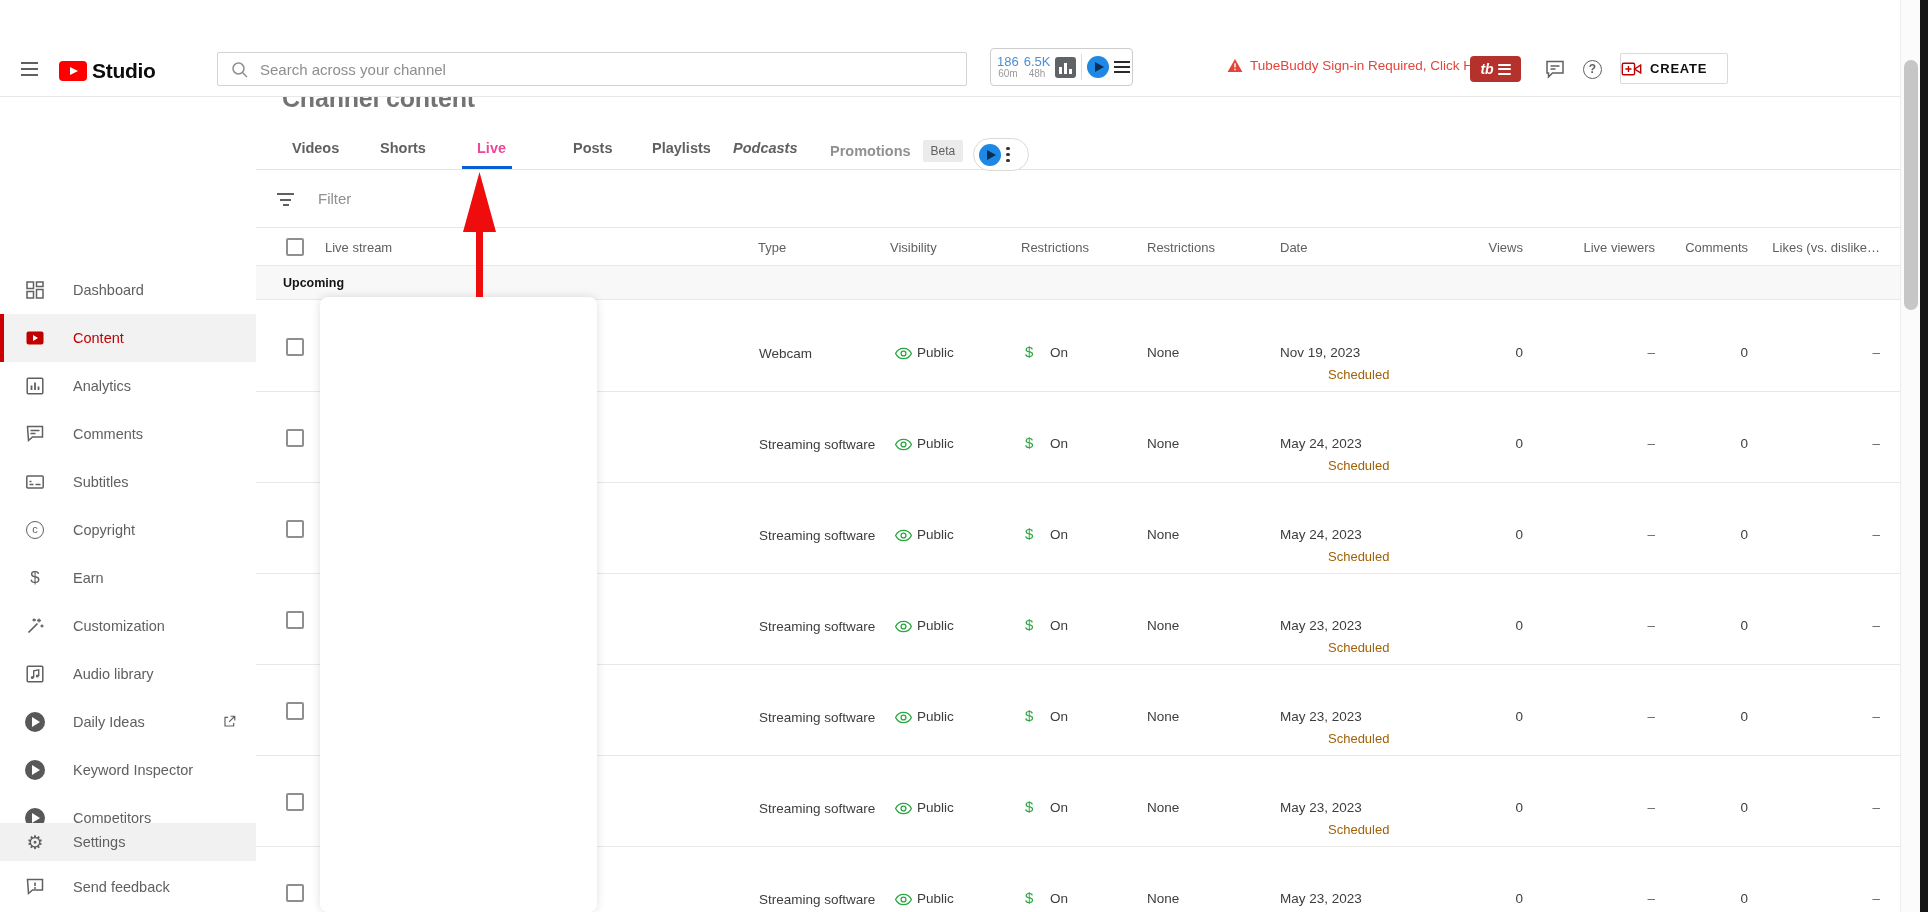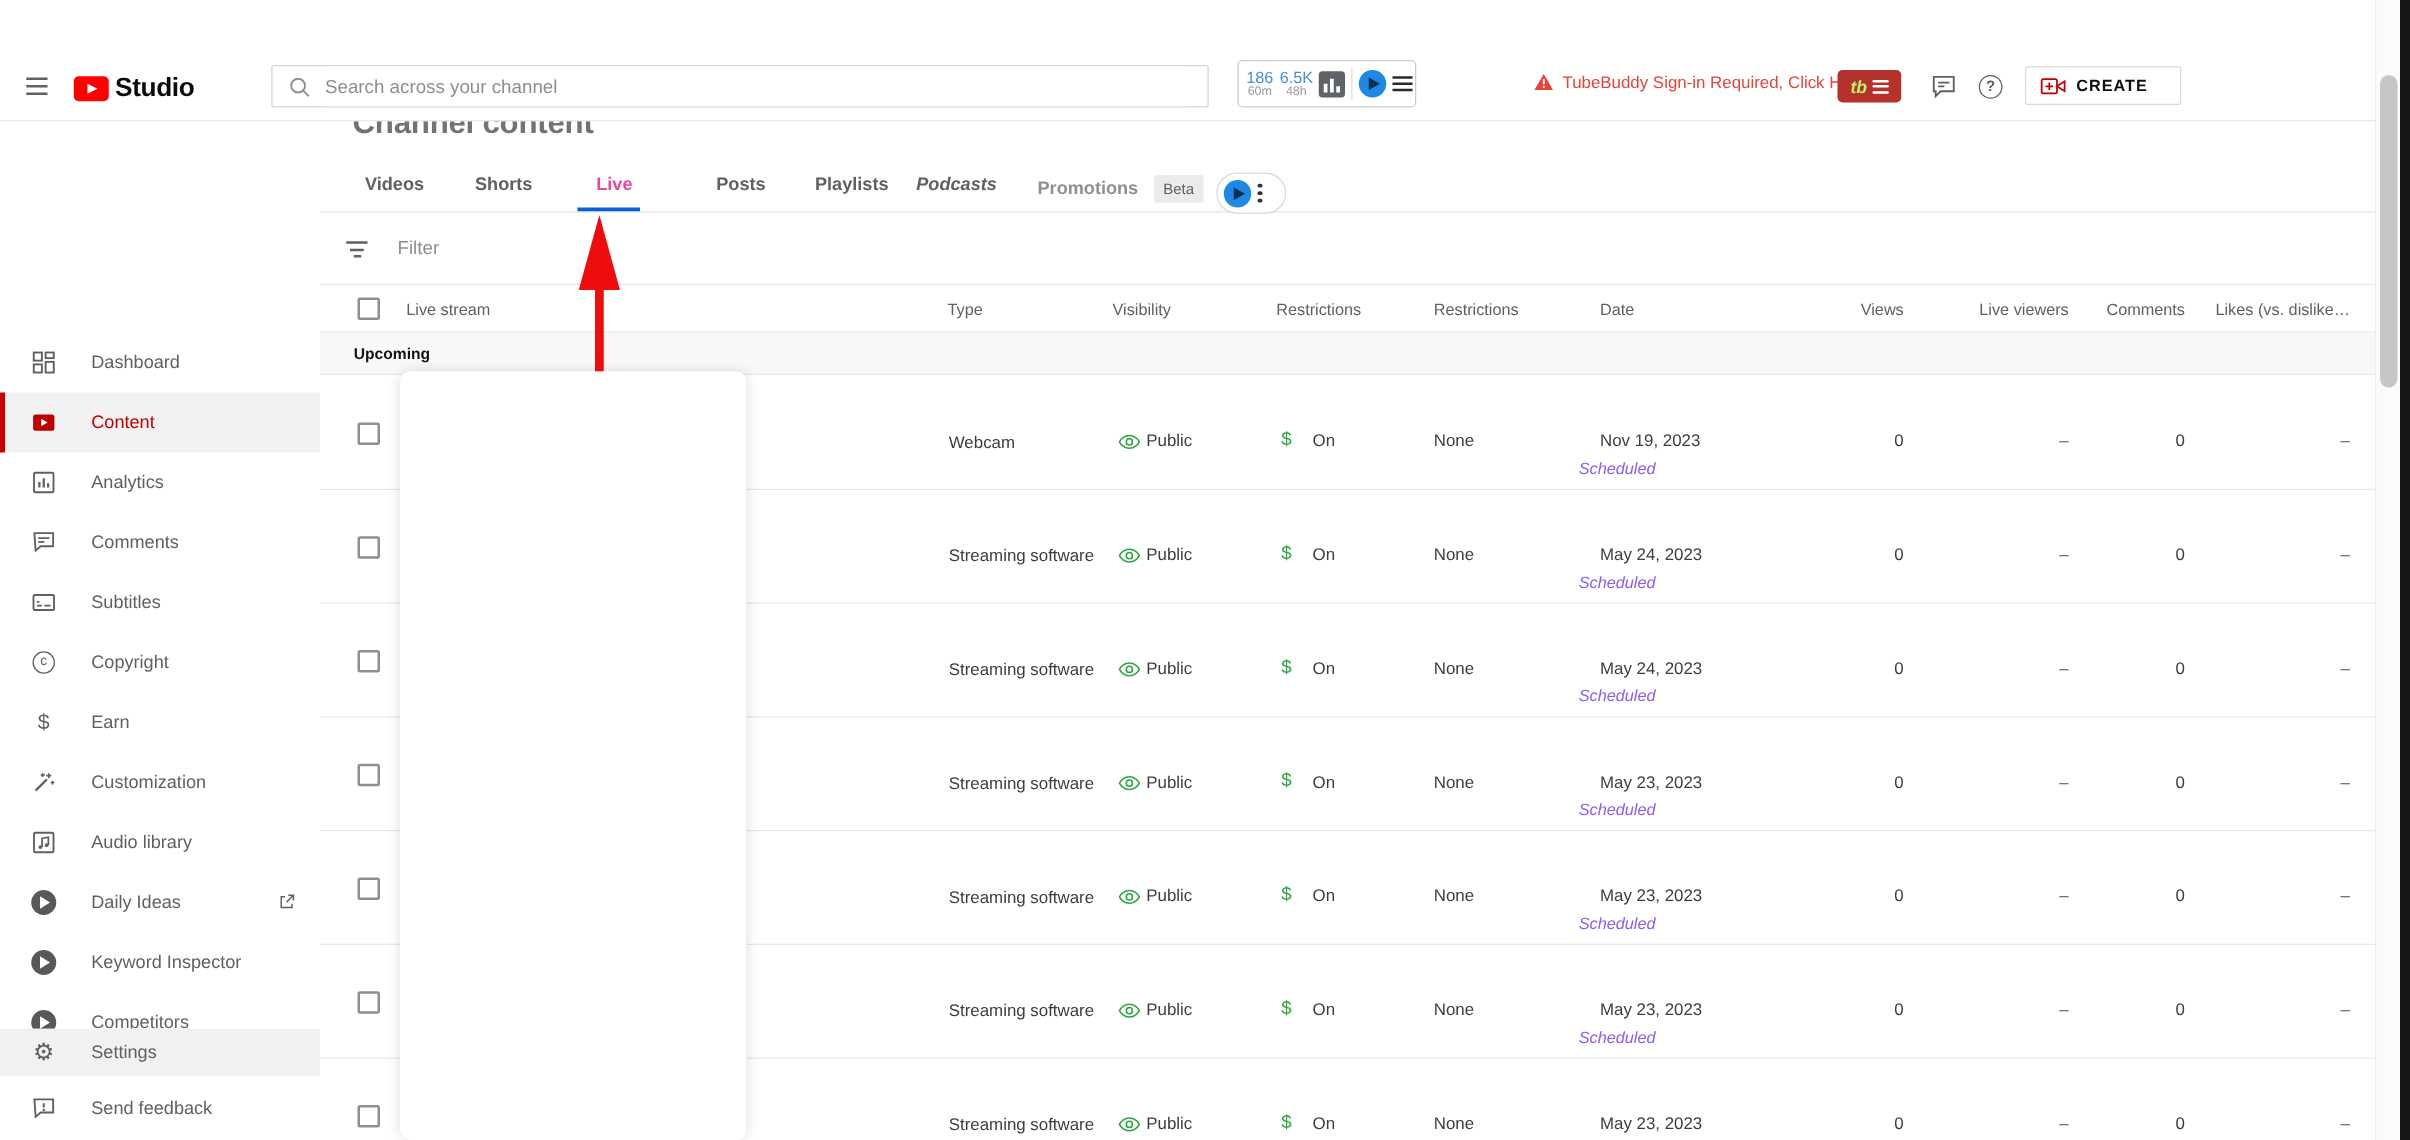--- a/index.html
+++ b/index.html
@@ -27,25 +27,25 @@
   .ext-chart i { position:absolute; bottom:4px; width:3px; background:#fff; }
   .ext-chart i:nth-child(1){ left:4px; height:7px; } .ext-chart i:nth-child(2){ left:9px; height:11px; } .ext-chart i:nth-child(3){ left:14px; height:5px; }
   .ext-sep { width:1px; height:26px; background:#ddd; flex:none; }
   .vq-circle { width:22px; height:22px; border-radius:50%; background:#1e88e5; position:relative; flex:none; cursor:pointer; }
   .vq-circle:after { content:""; position:absolute; left:8px; top:6px; border-left:9px solid #0b2f52; border-top:5px solid transparent; border-bottom:5px solid transparent; }
   .ext-menu { width:16px; cursor:pointer; flex:none; }
   .ext-menu span { display:block; height:2px; background:#2a2a2a; margin:3px 0; }
 
   .tb-warning { position:absolute; left:1227px; top:15px; display:flex; align-items:center; gap:7px; color:#e3453a; font-size:13.5px; cursor:pointer; }
   .tb-btn { position:absolute; left:1470px; top:13px; width:51px; height:26px; background:#b5312b; border-radius:4px; display:flex; align-items:center; justify-content:center; gap:4px; cursor:pointer; }
-  .tb-btn .tb-t { color:#bef264; font-weight:700; font-style:italic; font-size:14px; }
+  .tb-btn .tb-t { color:#ffffff; font-weight:700; font-style:italic; font-size:14px; }
   .tb-bars span { display:block; width:13px; height:2px; background:#fff; margin:2.5px 0; border-radius:1px; }
   .top-ico { position:absolute; top:17px; cursor:pointer; }
   .help-circ { left:1583px; width:19px; height:19px; border:1.5px solid #606060; border-radius:50%; color:#606060; font-size:12px; font-weight:700; text-align:center; line-height:16px; }
-  .create-btn { position:absolute; left:1620px; top:10px; width:125px; height:31px; background:#fff; border:1px solid #d9d9d9; border-radius:2px; display:flex; align-items:center; padding-left:11px; gap:8px; cursor:pointer; }
+  .create-btn { position:absolute; left:1620px; top:10px; width:108px; height:31px; background:#fff; border:1px solid #d9d9d9; border-radius:2px; display:flex; align-items:center; gap:8px; cursor:pointer; }
   .create-btn .lbl { font-size:13px; color:#0f0f0f; letter-spacing:0.8px; font-weight:700; }
 
   
   .sb-track { position:absolute; left:1900px; top:0; width:20px; height:912px; background:#fbfbfb; border-left:1px solid #ededed; z-index:7; }
   .sb-thumb { position:absolute; left:3px; top:60px; width:14px; height:250px; background:#c6c6c6; border-radius:7px; cursor:pointer; }
   .black-edge { position:absolute; left:1920px; top:0; width:8px; height:912px; background:#161616; z-index:8; }
 
   
   .sidebar { position:absolute; left:0; top:54px; width:256px; height:858px; background:#fff; overflow:hidden; z-index:4; }
   .sb-list { position:absolute; top:212px; left:0; width:100%; }
@@ -95,21 +95,21 @@
   .section-band .s-lab { position:absolute; left:27px; top:0; line-height:34px; font-size:12.5px; font-weight:700; color:#141414; }
 
   .rows { position:absolute; left:0; top:247px; width:1644px; }
   .trow { position:relative; height:68px; border-bottom:1px solid #e8e8e8; background:#fff; cursor:pointer;margin-top:23px; }
   .trow .checkbox { left:30px; top:14px; }
   .cell { position:absolute; top:21px; font-size:13.5px; color:#3d3d3d; white-space:nowrap; }
   .ct { left:503px; max-width:120px; white-space:normal; line-height:17px; }
   .cv-i { position:absolute; left:638px; top:20px; } .cv-t { left:661px; }
   .cm-i { position:absolute; left:769px; top:19px; font-size:15px; color:#2ba640; } .cm-t { left:794px; }
   .cr { left:891px; }
-  .cd { left:1024px; } .cd2 { left:1007px; top:43px; font-size:13px; color:#8b5cf6;font-style:italic; }
+  .cd { left:1024px; } .cd2 { left:1072px; top:43px; font-size:13px; color:#a16207; }
   .nv { right:377px; } .nlv { right:245px; color:#606060; } .ncom { right:152px; } .nlik { right:20px; color:#606060; }
   .cell.num { text-align:right; }
   .trow.partial .checkbox { top:6px; }
   .trow.partial .cv-i { top:4px; } .trow.partial .cm-i { top:3px; }
 
   .white-panel { position:absolute; left:64px; top:243px; width:277px; height:615px; background:#fff; border-radius:8px; box-shadow:0 0 10px rgba(0,0,0,0.13); z-index:3; }
   .arrow-svg { position:absolute; left:200px; top:110px; z-index:5; pointer-events:none; }
 </style>
 </head>
 <body>

